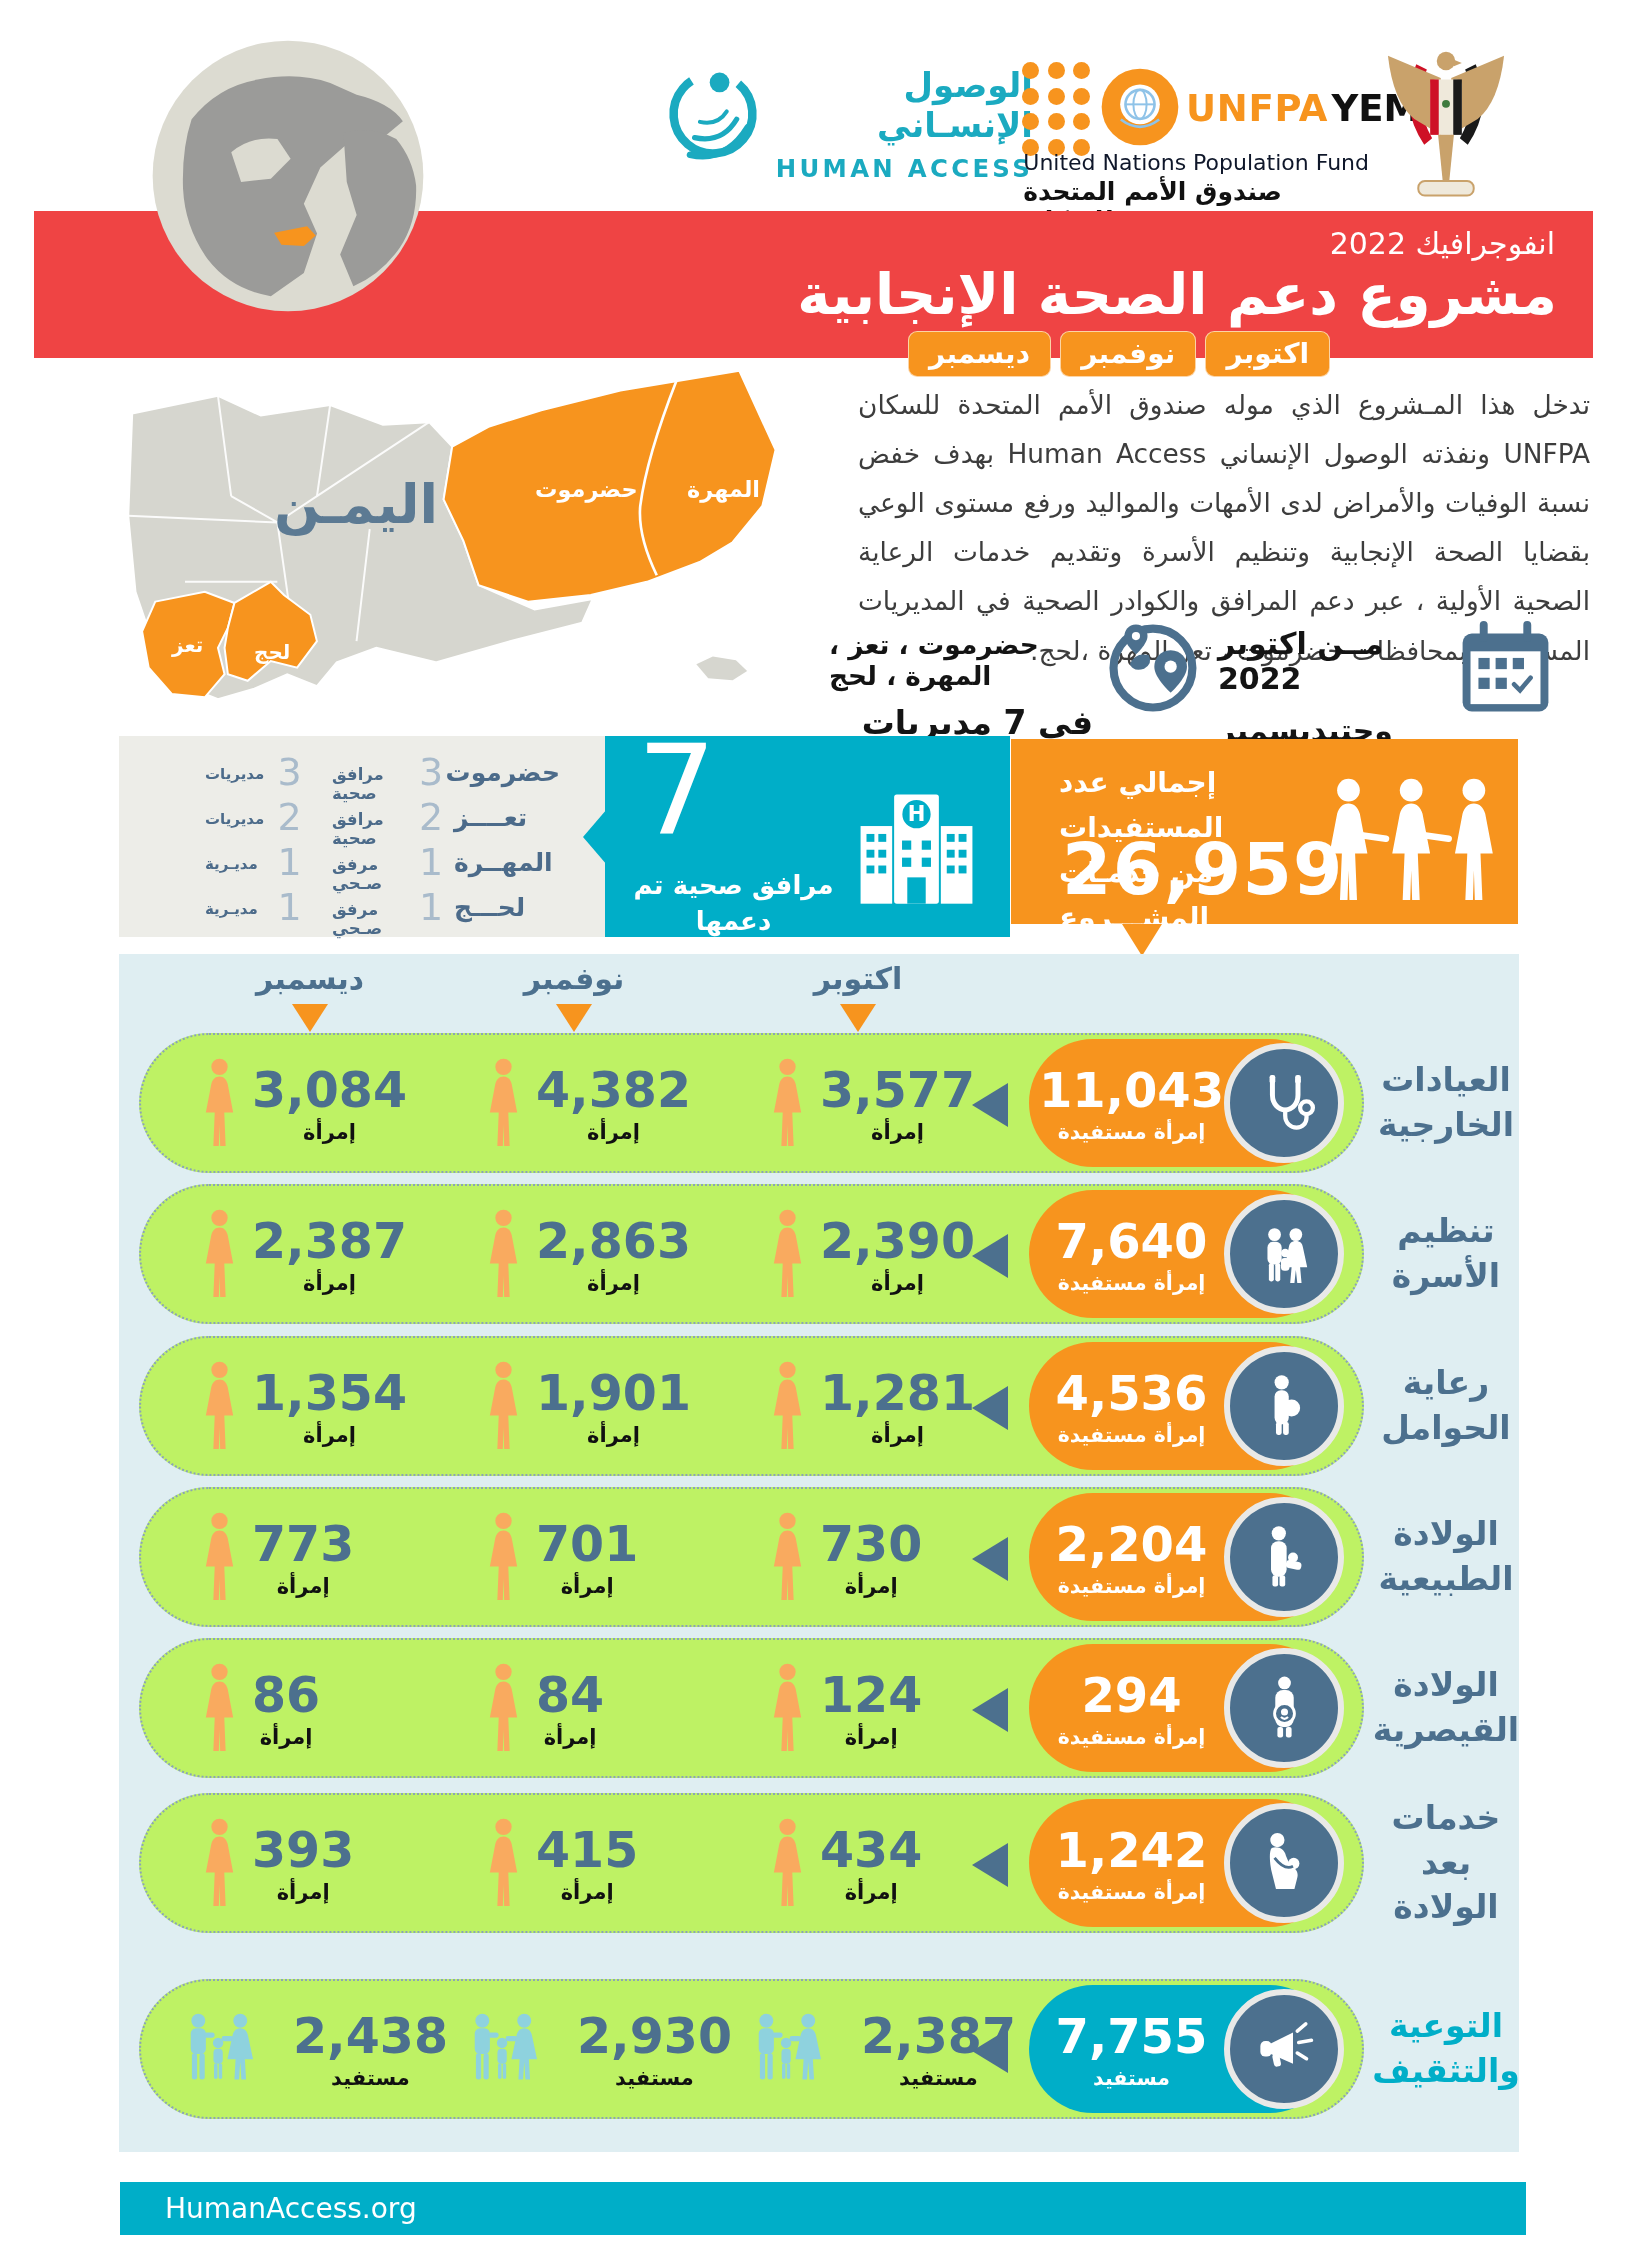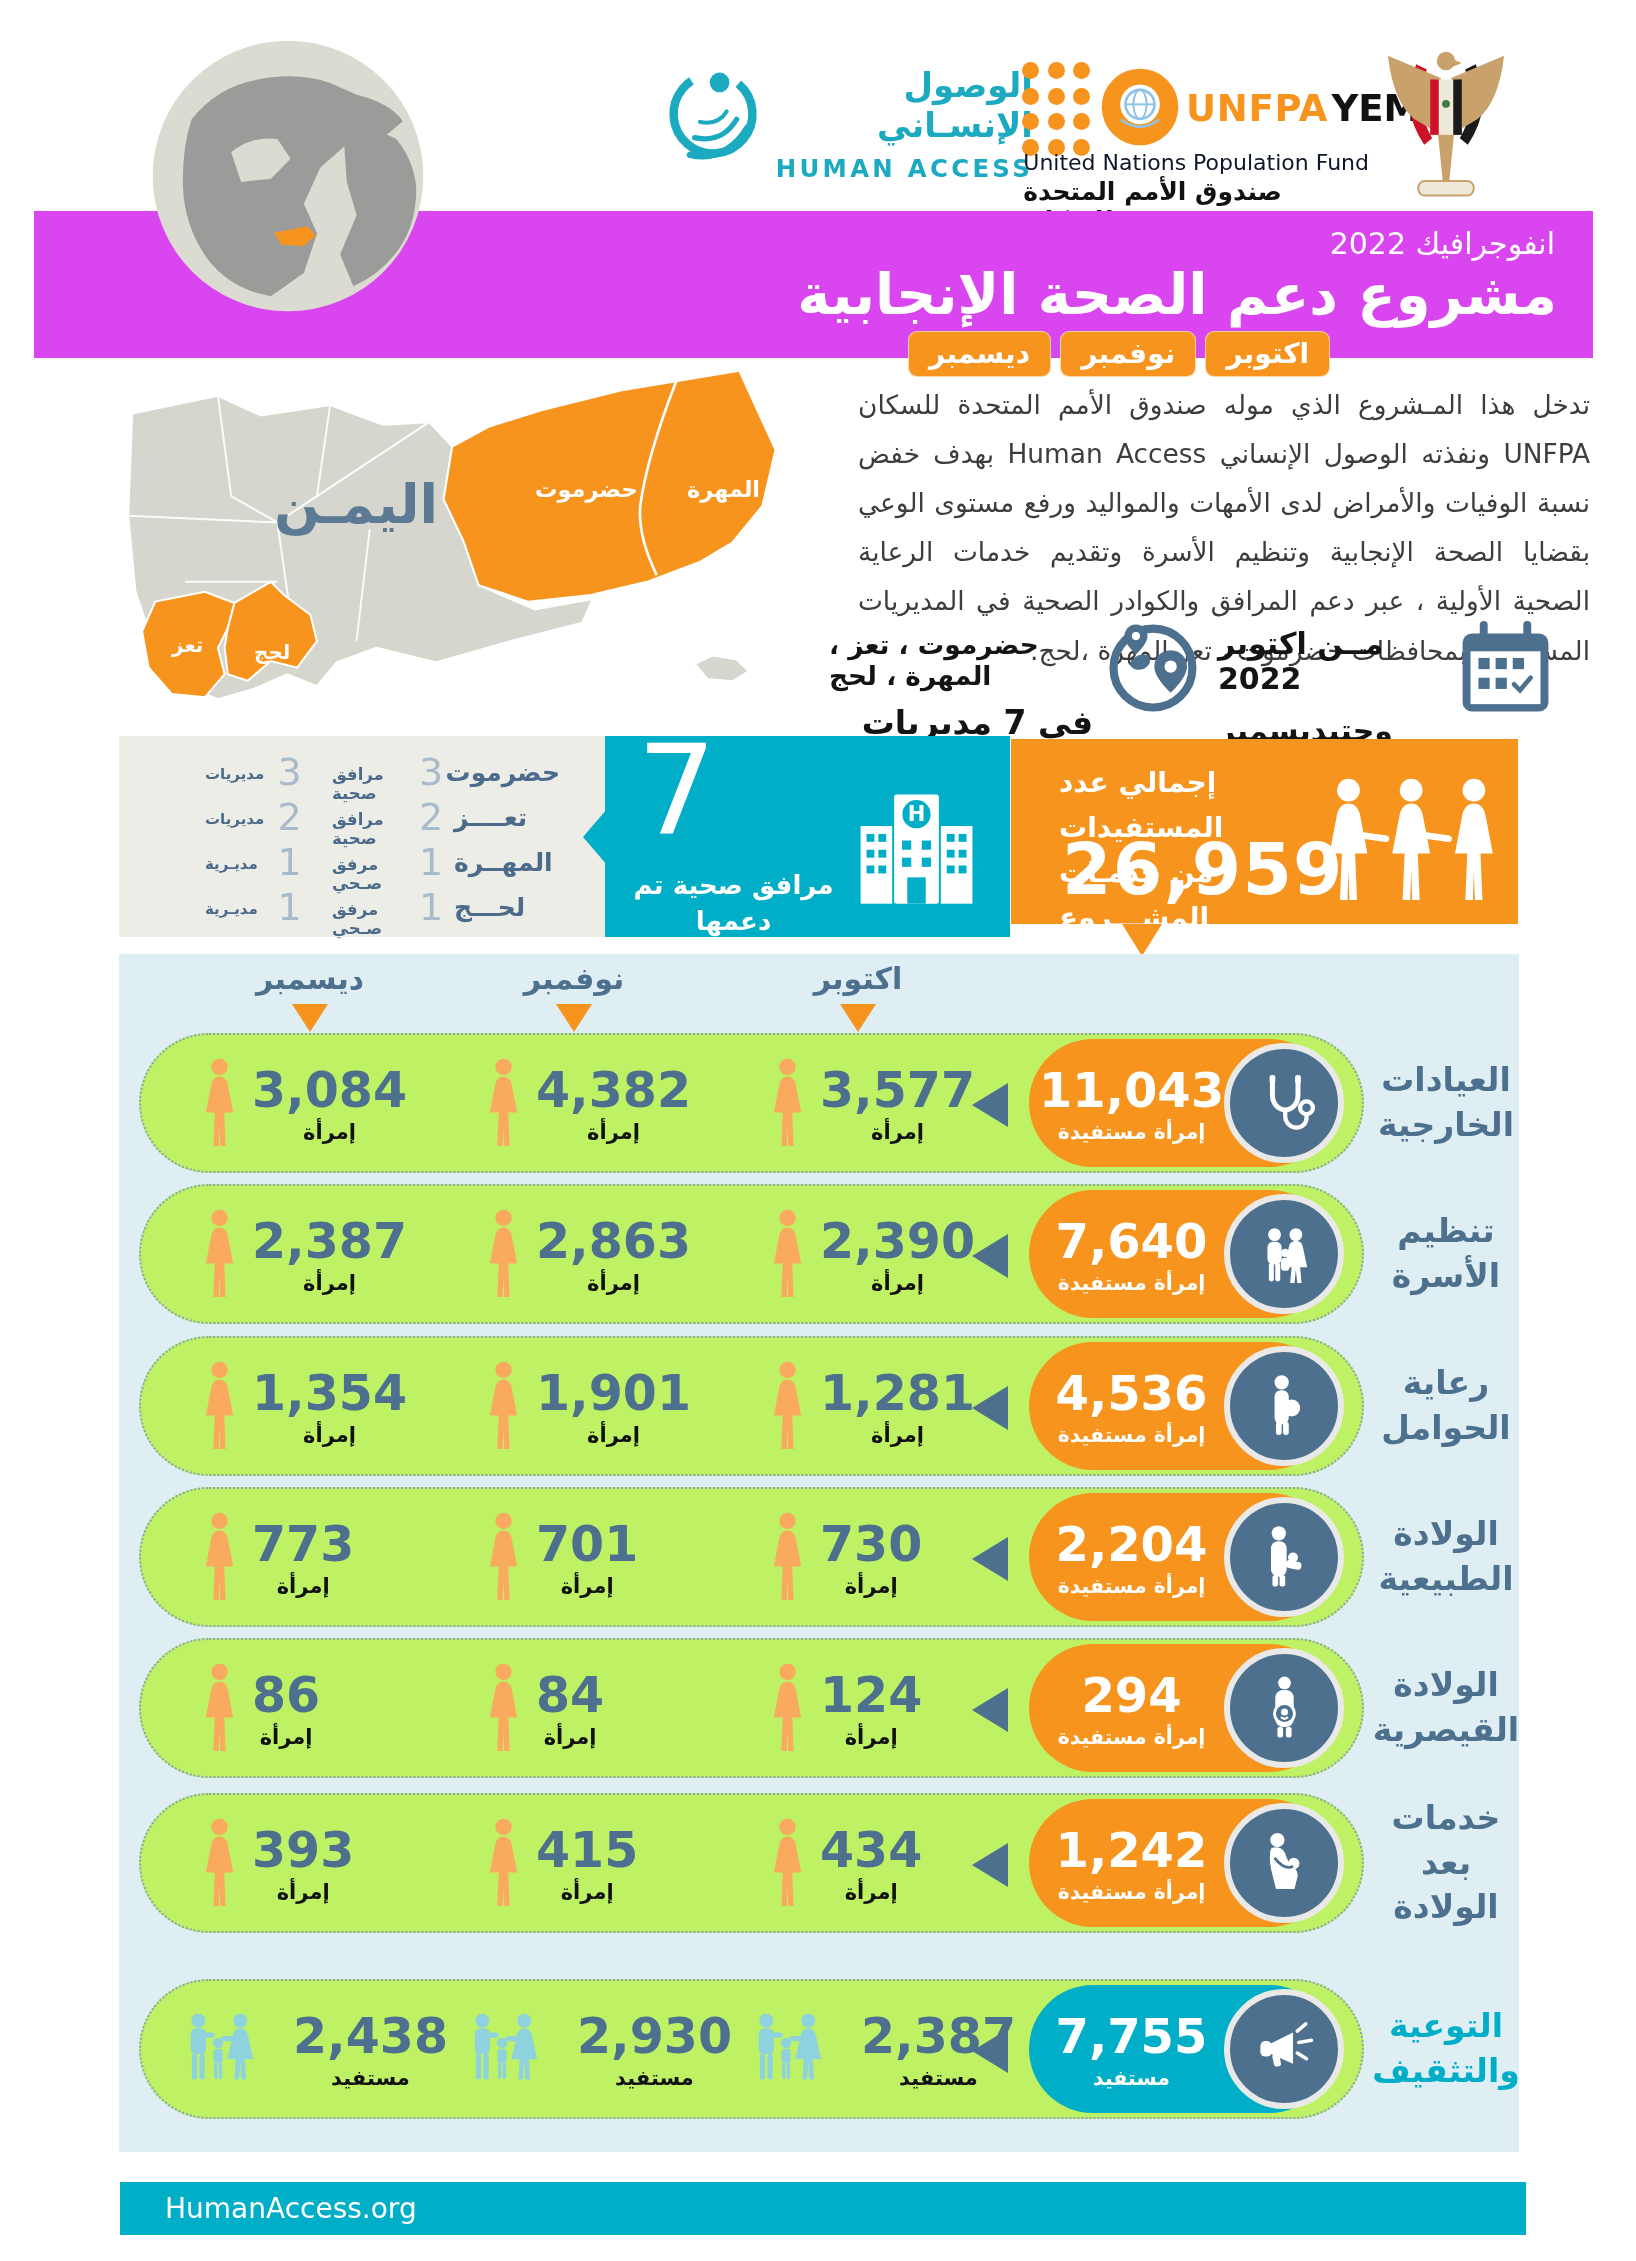--- a/index.html
+++ b/index.html
@@ -13,21 +13,21 @@
   .ha-en{font-size:24.4px;font-weight:bold;letter-spacing:3.3px;color:#1BAAC0;margin-top:9.2px;}
   .unfpa-word{font-size:37px;font-weight:bold;color:#F7941E;letter-spacing:0.7px;}
   .yemen-word{font-size:37px;font-weight:bold;color:#111;}
   .unfpa-sub{font-size:22px;color:#0f172a;}
   .unfpa-sub-ar{font-size:25px;color:#111;direction:rtl;font-weight:bold;}
   .mophp-label{font-size:29px;font-weight:bold;color:#111;text-align:center;letter-spacing:1.3px;}
   .dotgrid{display:grid;grid-template-columns:repeat(3,17px);grid-auto-rows:17px;gap:8.6px;}
   .dotgrid i{width:17px;height:17px;border-radius:50%;background:#F7941E;display:block;}
 
   
-  .banner{left:34px;top:211px;width:1559px;height:147px;background:#d946ef;}
+  .banner{left:34px;top:211px;width:1559px;height:147px;background:#ef4444;}
   .tagline{right:38px;top:14.5px;color:#fff;font-size:30px;direction:rtl;}
   .big-title{right:36px;top:51px;color:#fff;font-size:56px;font-weight:bold;direction:rtl;}
   .badges{left:908px;top:331px;display:flex;gap:9.2px;}
   .badge{background:#F7941E;color:#fff;font-size:28px;font-weight:bold;direction:rtl;
          padding:5.3px 20px;border-radius:9.2px;border:1.3px solid rgba(255,255,255,.6);}
 
   
   .intro{left:858px;top:380px;width:732px;font-size:26.4px;line-height:1.86;color:#3d3d3d;
          direction:rtl;text-align:justify;}
 

